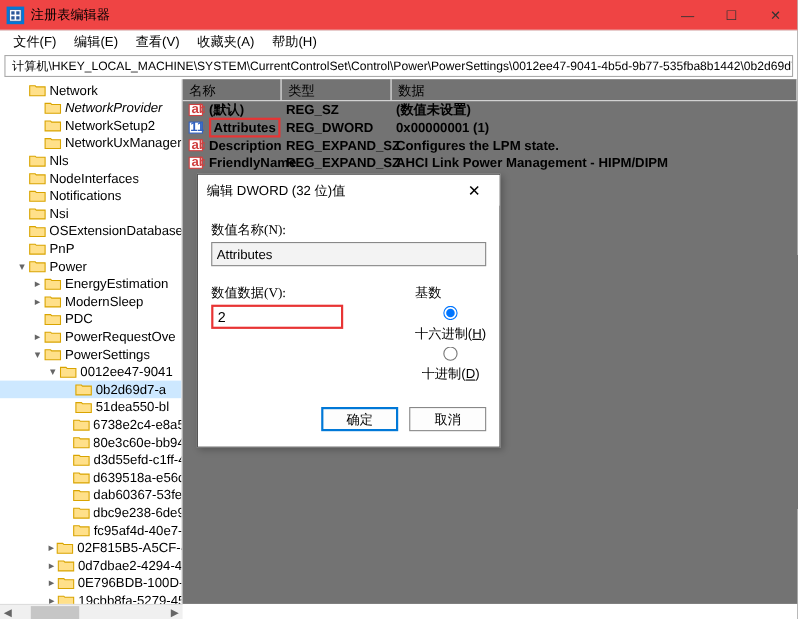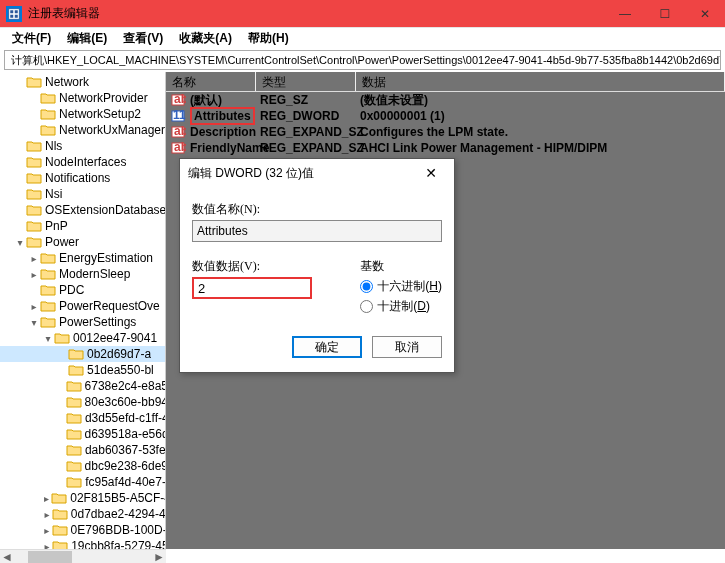--- a/index.html
+++ b/index.html
@@ -6,21 +6,21 @@
 body { background: #fff; width: 725px; height: 563px; overflow: hidden; position: relative; }
 
 .titlebar { height: 28px; background: #ef4444; display: flex; align-items: center; padding-left: 6px; border-bottom: 1px solid #e5e5e5; }
 .titlebar .app-icon { width: 16px; height: 16px; background: #0078d7; margin-right: 6px; display: flex; align-items: center; justify-content: center; }
 .titlebar .app-icon svg { width: 12px; height: 12px; }
 .titlebar .title { flex: 1; }
 .win-btns { display: flex; }
 .win-btns div { width: 40px; height: 28px; display: flex; align-items: center; justify-content: center; color: #333; }
 
 .menubar { height: 20px; display: flex; padding: 0 4px; }
-.menubar div { padding: 2px 8px; font-weight: bold; }
+.menubar div { padding: 2px 8px; }
 
 .addressbar { height: 20px; background: #fff; border: 1px solid #aaa; margin: 2px 4px; padding: 2px 6px; white-space: nowrap; overflow: hidden; font-size: 11px; }
 
 .main { display: flex; height: calc(563px - 28px - 20px - 24px - 14px); }
 
 .tree { width: 166px; border-right: 1px solid #ccc; overflow: hidden; background: #fff; padding-top: 2px; }
 .tree-item { display: flex; align-items: center; height: 16px; white-space: nowrap; padding-left: 0; }
 .tree-item .chev { width: 12px; display: inline-flex; justify-content: center; color: #666; font-size: 10px; }
 .tree-item .folder { width: 16px; height: 14px; margin-right: 3px; display: inline-flex; }
 .tree-item .folder svg { width: 16px; height: 14px; }
@@ -45,21 +45,21 @@
 .dialog .dtitle { height: 28px; display: flex; align-items: center; padding: 0 8px; background: #fff; }
 .dialog .dtitle .t { flex: 1; }
 .dialog .dtitle .x { width: 30px; text-align: center; font-size: 14px; }
 .dialog .dbody { padding: 8px 12px 14px; }
 .dialog label { display: block; margin-top: 6px; margin-bottom: 2px; font-family: Liberation Serif, serif; }
 .dialog .ro-input { width: 100%; height: 22px; border: 1px solid #888; background: #f3f3f3; padding: 2px 4px; }
 .dialog .row2 { display: flex; gap: 18px; margin-top: 10px; }
 .dialog .valwrap { flex: 1; }
 .dialog .valinput { width: 120px; height: 22px; border: 2px solid #e83434; padding: 2px 4px; font-size: 13px; }
 .dialog .base { }
-.dialog .radio { display: flex; align-items: center; gap: 4px; margin: 3px 0; }
+.dialog .radio { display: flex; align-items: center; gap: 4px; margin: 3px 0; flex-direction: column; }
 .dialog .radio input { margin: 0; }
 .dialog .btns { display: flex; justify-content: flex-end; gap: 10px; margin-top: 18px; }
 .dialog .btn { width: 70px; height: 22px; border: 1px solid #888; background: #fdfdfd; }
 .dialog .btn.primary { border: 2px solid #0078d7; }
 
 .scrollbar-h { position: absolute; left: 0; bottom: 0; width: 166px; height: 14px; background: #f0f0f0; border-top: 1px solid #ddd; display: flex; align-items: center; }
 .scrollbar-h .thumb { height: 12px; width: 44px; background: #c6c6c6; margin-left: 14px; }
 .scrollbar-h .arr { width: 14px; text-align: center; color: #666; }
 
 .u { text-decoration: underline; }
@@ -99,21 +99,21 @@
   <div class="tree" id="tree">
       <div class="tree-item" style="padding-left: 14px;">
         <span class="chev"></span>
         <span class="folder">
           <svg viewBox="0 0 16 14">
             <path d="M1 3 L6 3 L7 4 L15 4 L15 12 L1 12 Z" fill="#ffe08a" stroke="#d9a400"></path>
           </svg>
         </span>
         <span class="label">Network</span>
       </div>
-      <div class="tree-item" style="padding-left: 28px;">
+      <div class="tree-item" style="padding-left: 28px; font-style: italic;">
         <span class="chev"></span>
         <span class="folder">
           <svg viewBox="0 0 16 14">
             <path d="M1 3 L6 3 L7 4 L15 4 L15 12 L1 12 Z" fill="#ffe08a" stroke="#d9a400"></path>
           </svg>
         </span>
         <span class="label">NetworkProvider</span>
       </div>
       <div class="tree-item" style="padding-left: 28px;">
         <span class="chev"></span>

